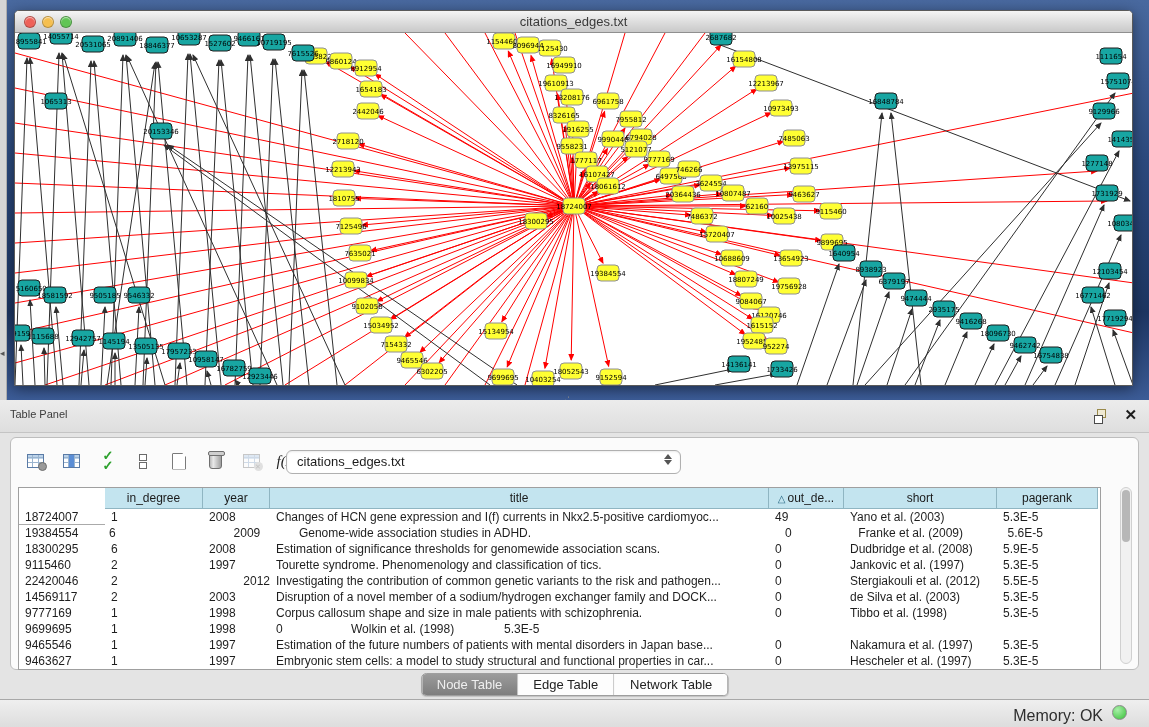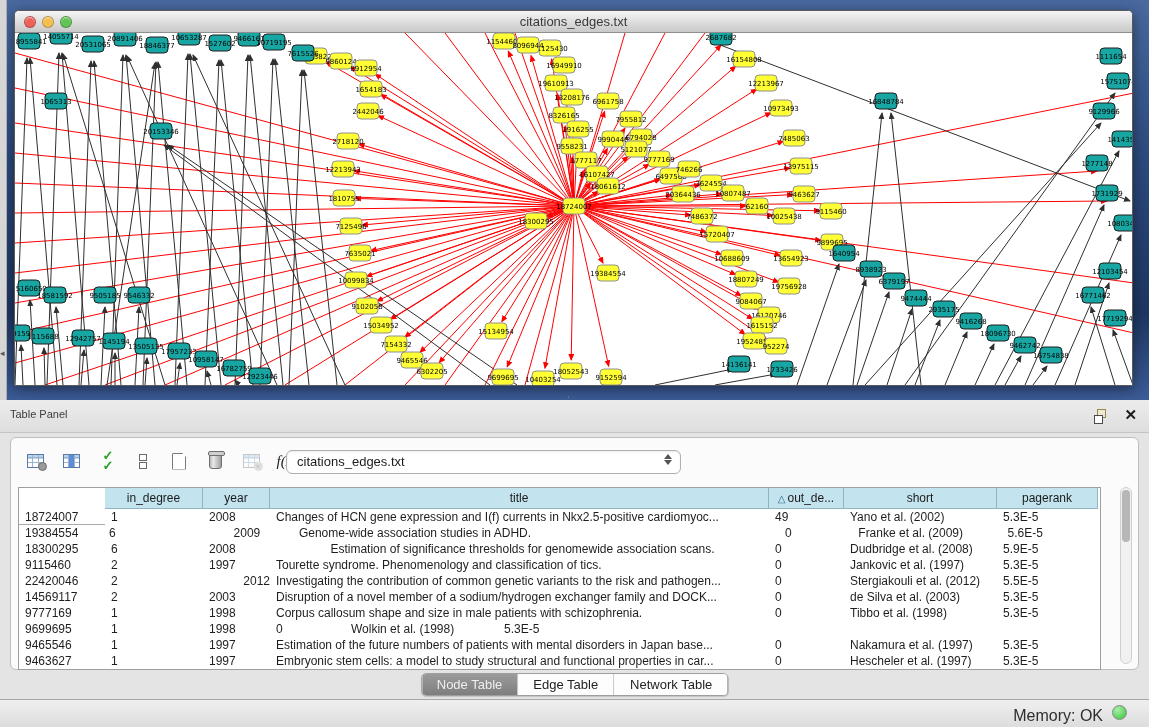--- a/index.html
+++ b/index.html
@@ -815,37 +815,37 @@
           <div class="th" style="width: 153px;"><span>short</span></div>
           <div class="th" style="width: 101px;"><span>pagerank</span></div>
         </div>
       <div id="tbody">
           <div class="tr">
             <div class="td" style="width: 86px;">18724007</div>
             <div class="td" style="width: 98px;">1</div>
             <div class="td" style="width: 67px;">2008</div>
             <div class="td" style="width: 499px;">Changes of HCN gene expression and I(f) currents in Nkx2.5-positive cardiomyoc...</div>
             <div class="td" style="width: 75px;">49</div>
-            <div class="td" style="width: 153px;">Yano et al. (2002)</div>
+            <div class="td" style="width: 153px;">Yano et al. (2003)</div>
             <div class="td" style="width: 101px;">5.3E-5</div>
           </div>
           <div class="tr">
             <div class="td" style="width: 86px;">19384554</div>
             <div class="td" style="width: 98px;">6</div>
             <div class="td" style="width: 67px; margin-left: 29px;">2009</div>
             <div class="td" style="width: 499px;">Genome-wide association studies in ADHD.</div>
             <div class="td" style="width: 75px;">0</div>
             <div class="td" style="width: 153px;">Franke et al. (2009)</div>
             <div class="td" style="width: 101px;">5.6E-5</div>
           </div>
           <div class="tr">
             <div class="td" style="width: 86px;">18300295</div>
             <div class="td" style="width: 98px;">6</div>
             <div class="td" style="width: 67px;">2008</div>
-            <div class="td" style="width: 499px; text-align: center;">Estimation of significance thresholds for genomewide association scans.</div>
+            <div class="td" style="width: 499px;">Estimation of significance thresholds for genomewide association scans.</div>
             <div class="td" style="width: 75px;">0</div>
             <div class="td" style="width: 153px;">Dudbridge et al. (2008)</div>
             <div class="td" style="width: 101px;">5.9E-5</div>
           </div>
           <div class="tr">
             <div class="td" style="width: 86px;">9115460</div>
             <div class="td" style="width: 98px;">2</div>
             <div class="td" style="width: 67px;">1997</div>
             <div class="td" style="width: 499px;">Tourette syndrome. Phenomenology and classification of tics.</div>
             <div class="td" style="width: 75px;">0</div>

